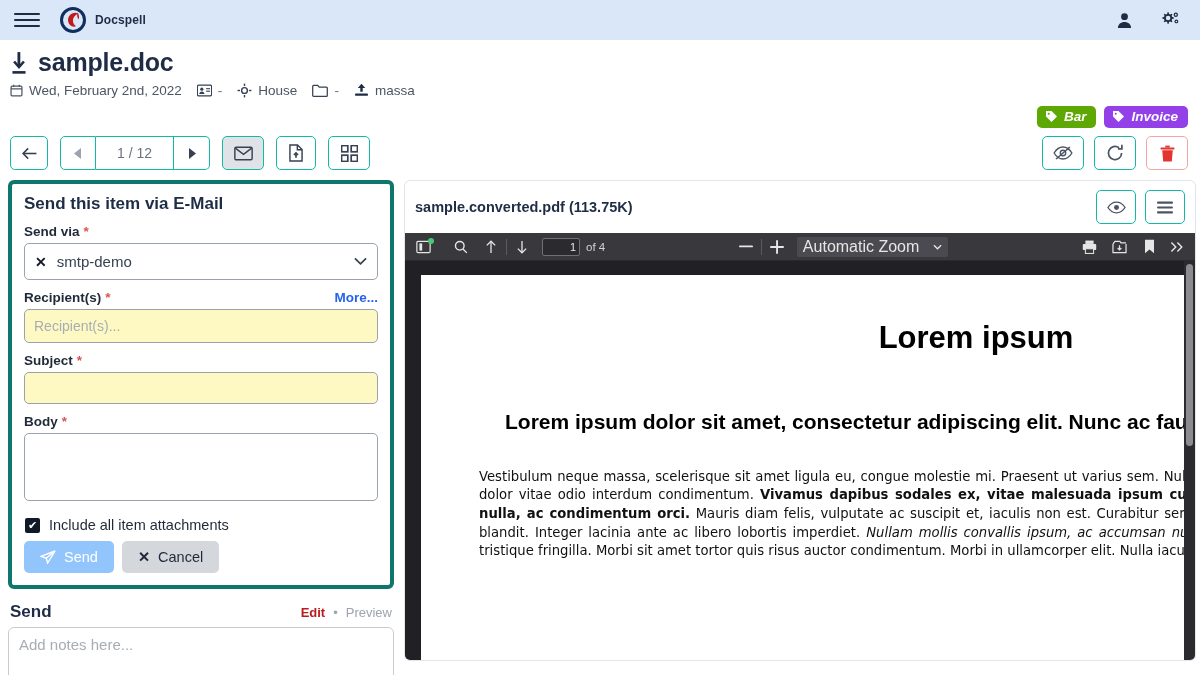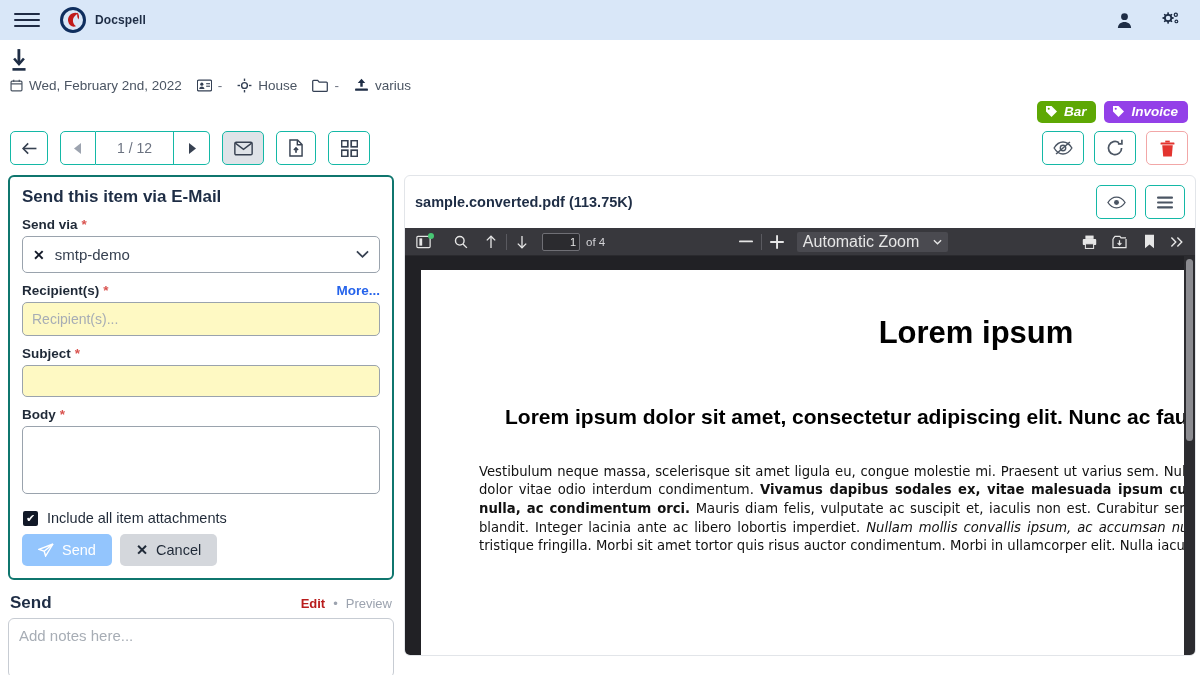--- a/index.html
+++ b/index.html
@@ -66,21 +66,21 @@
   .tb-spacer { flex: 1; }
   .tb-right { display: flex; gap: 10px; }
   .tb-left-gap { margin-left: 12px; }
 
   
   .main { display: flex; gap: 0; padding: 0 0 0 0; height: 485px; }
   .left-col { width: 402px; padding: 0 8px 0 8px; }
   .right-col { flex: 1; padding: 0 4px 0 2px; }
 
   .card {
-    border: 2px solid #0f766e; border-radius: 6px; background: #fff;
+    border: 4px solid #0f766e; border-radius: 6px; background: #fff;
     padding: 10px 12px 12px 12px;
   }
   .card-title { font-size: 17px; font-weight: bold; color: #1e2d45; margin: 0 0 6px 0; }
   .field-label {
     font-size: 13.5px; font-weight: bold; color: #1f2937;
     margin: 10px 0 4px 0; display: flex; align-items: center;
   }
   .field-label:first-of-type { margin-top: 2px; }
   .req { color: #d9534f; margin-left: 4px; font-weight: bold; }
   .more-link { margin-left: auto; color: #2563eb; font-size: 13.5px; font-weight: bold; cursor: pointer; }
@@ -237,20 +237,21 @@
 
   <div class="item-head">
     <div class="item-title">
       <span>
         <svg width="18" height="24" viewBox="0 0 16 22" fill="#1e2d45">
           <rect x="6.6" y="1" width="2.6" height="13"></rect>
           <path d="M2.6 10.4 L8 16.4 L13.4 10.4 L11.6 9 L8 13 L4.4 9 Z"></path>
           <rect x="2" y="18.4" width="12" height="2.4"></rect>
         </svg>
       </span>
+      <span class="t">sample.doc</span>
     </div>
     <div class="meta-row">
       <span class="mi">
         <span>
           <svg width="13" height="13" viewBox="0 0 16 16" fill="none" stroke="#4b5563" stroke-width="1.5">
             <rect x="1.3" y="2.6" width="13.4" height="12" rx="1.3"></rect>
             <path d="M1.3 6 H14.7"></path>
               <path d="M4.6 1 V3.6"></path>
               <path d="M11.4 1 V3.6"></path>
           </svg>
@@ -289,21 +290,21 @@
         </span>
         <span class="sep">-</span>
       </span>
       <span class="mi" style="margin-left:8px;">
         <span>
           <svg width="15" height="15" viewBox="0 0 16 16" fill="#1e2d45">
             <path d="M8 0.8 L12 5.4 H9.3 V9.4 H6.7 V5.4 H4 Z"></path>
             <rect x="1.2" y="11.3" width="13.6" height="2.3" rx="0.6"></rect>
           </svg>
         </span>
-        <span>varius</span>
+        <span>massa</span>
       </span>
     </div>
   </div>
 
   <div class="tags-row">
     <span class="tag" style="background:#5ea804;">
       <span>
         <svg width="13" height="13" viewBox="0 0 16 16" fill="#fff">
           <path d="M1.2 1.2 H8 L14.8 8 L8 14.8 L1.2 8 Z"></path>
           <circle cx="4.6" cy="4.6" r="1.3" fill="#5ea804"></circle>

